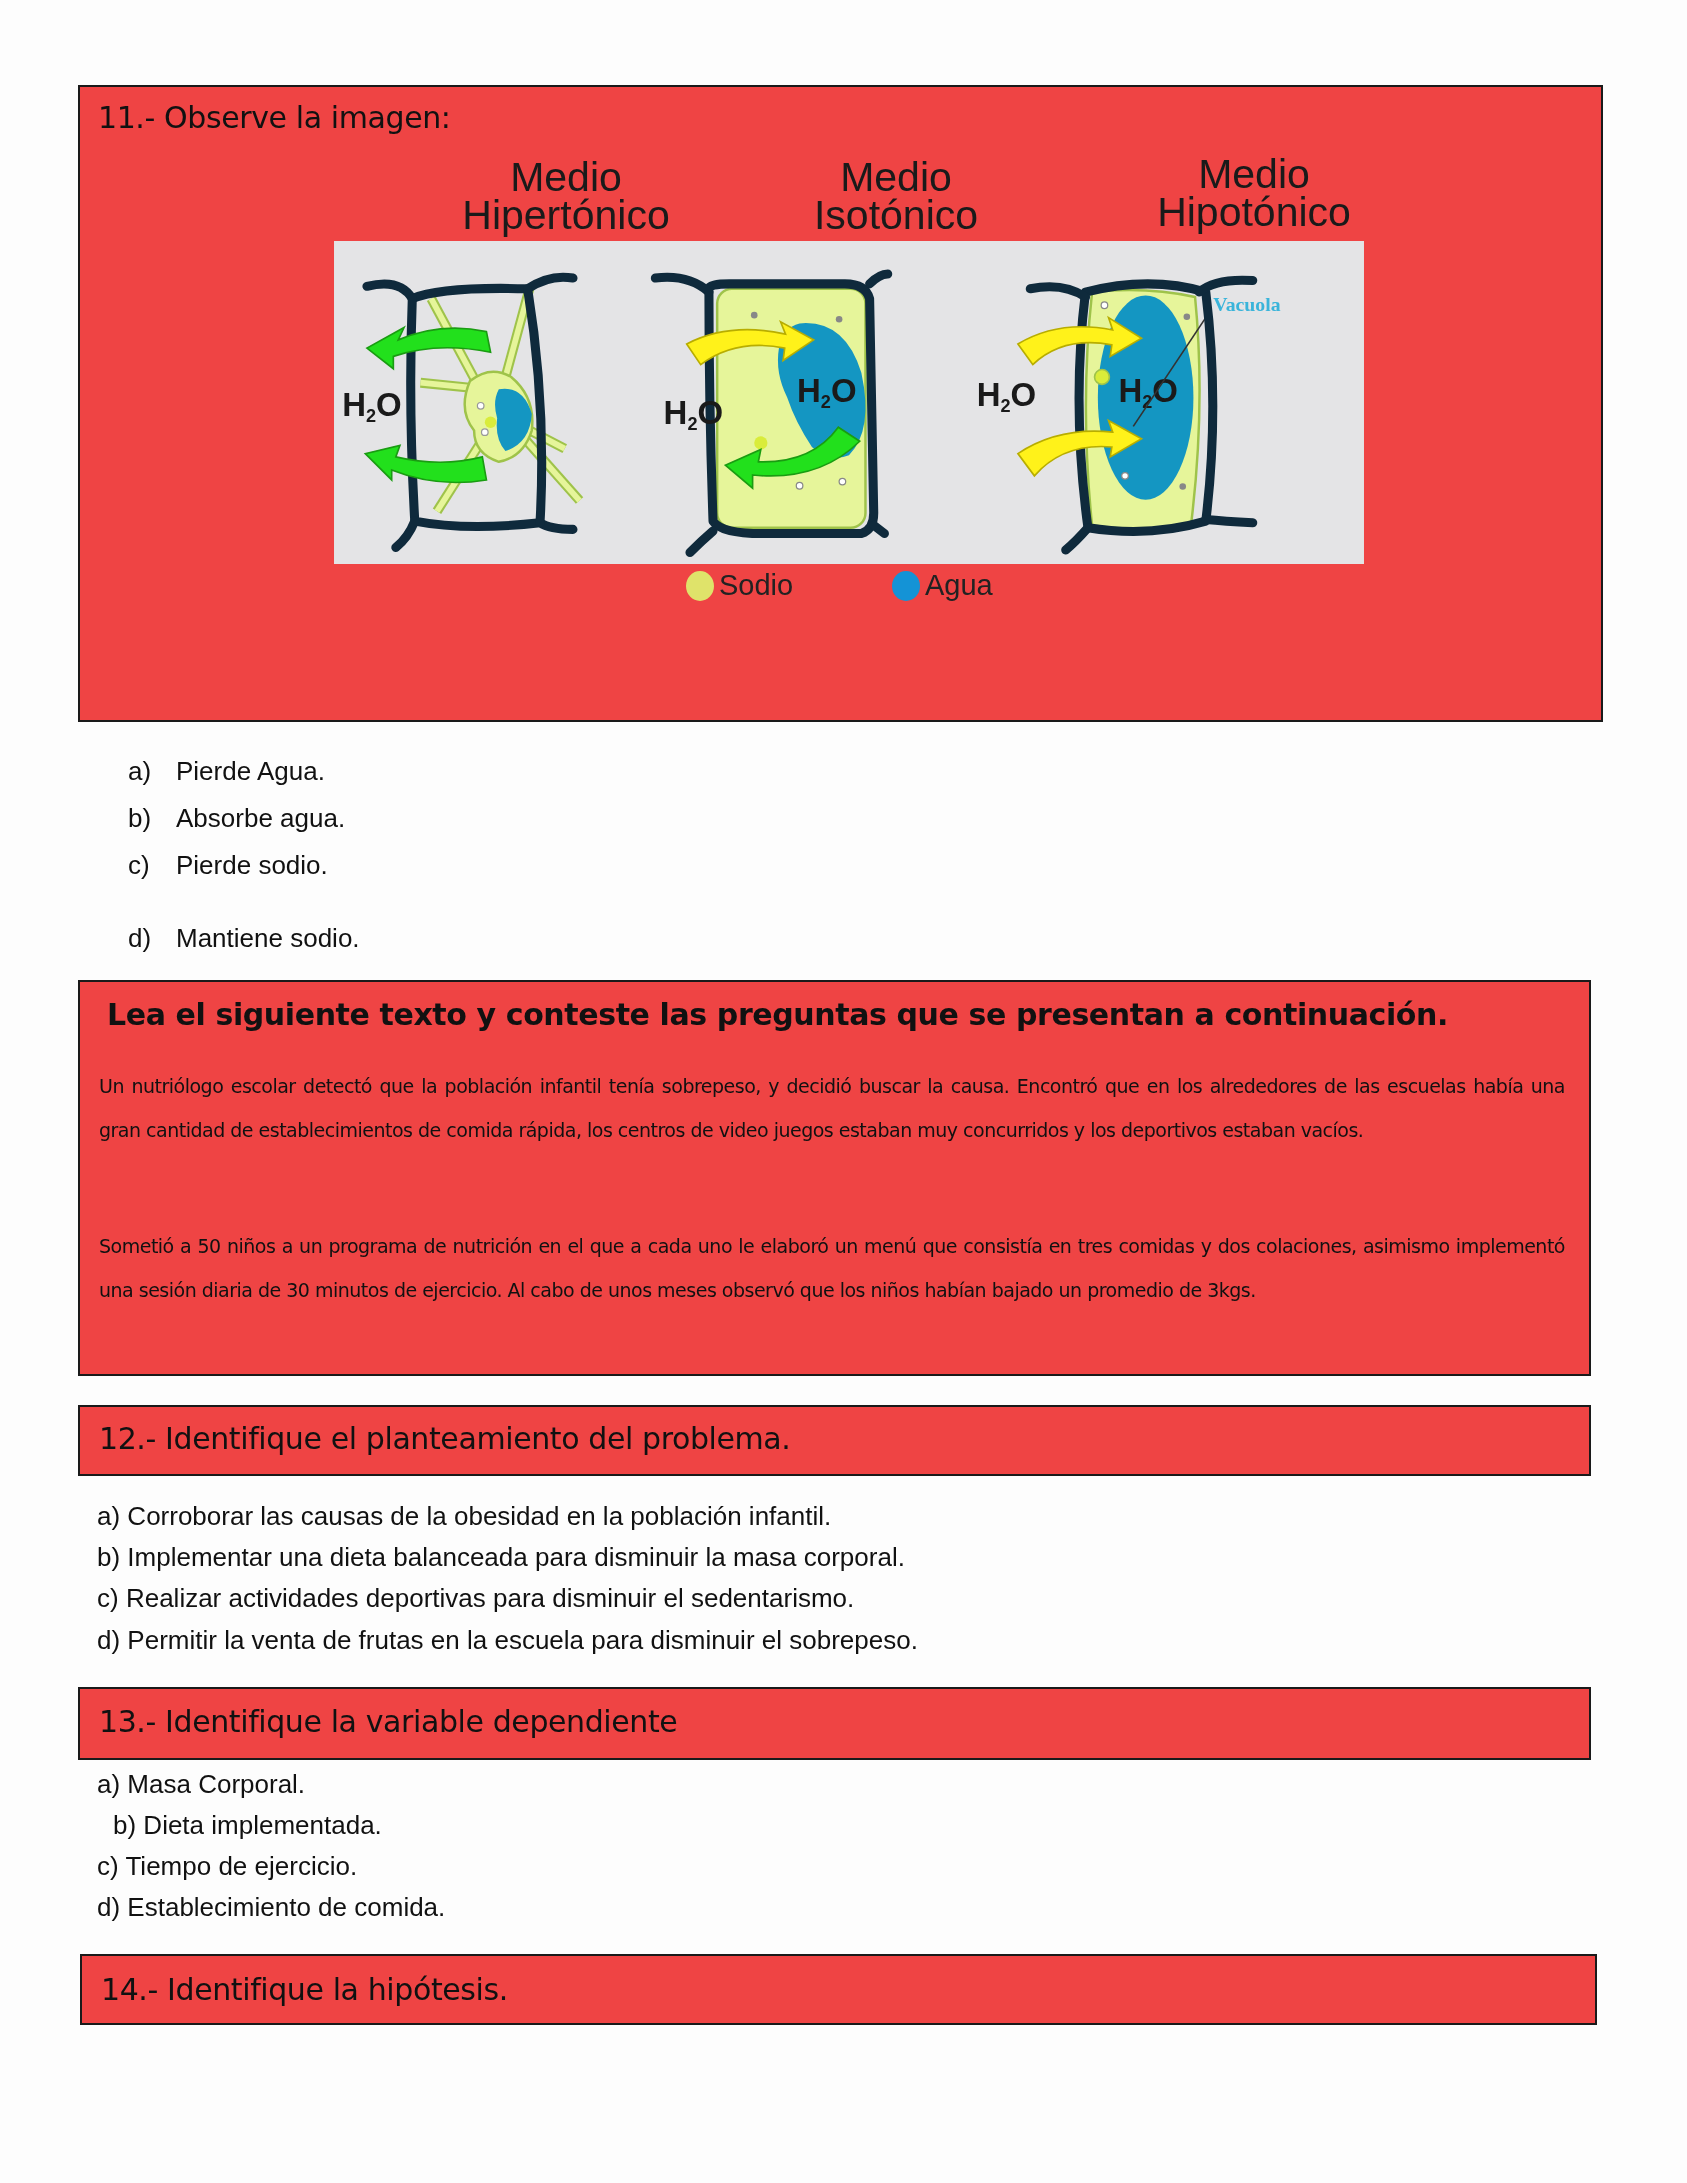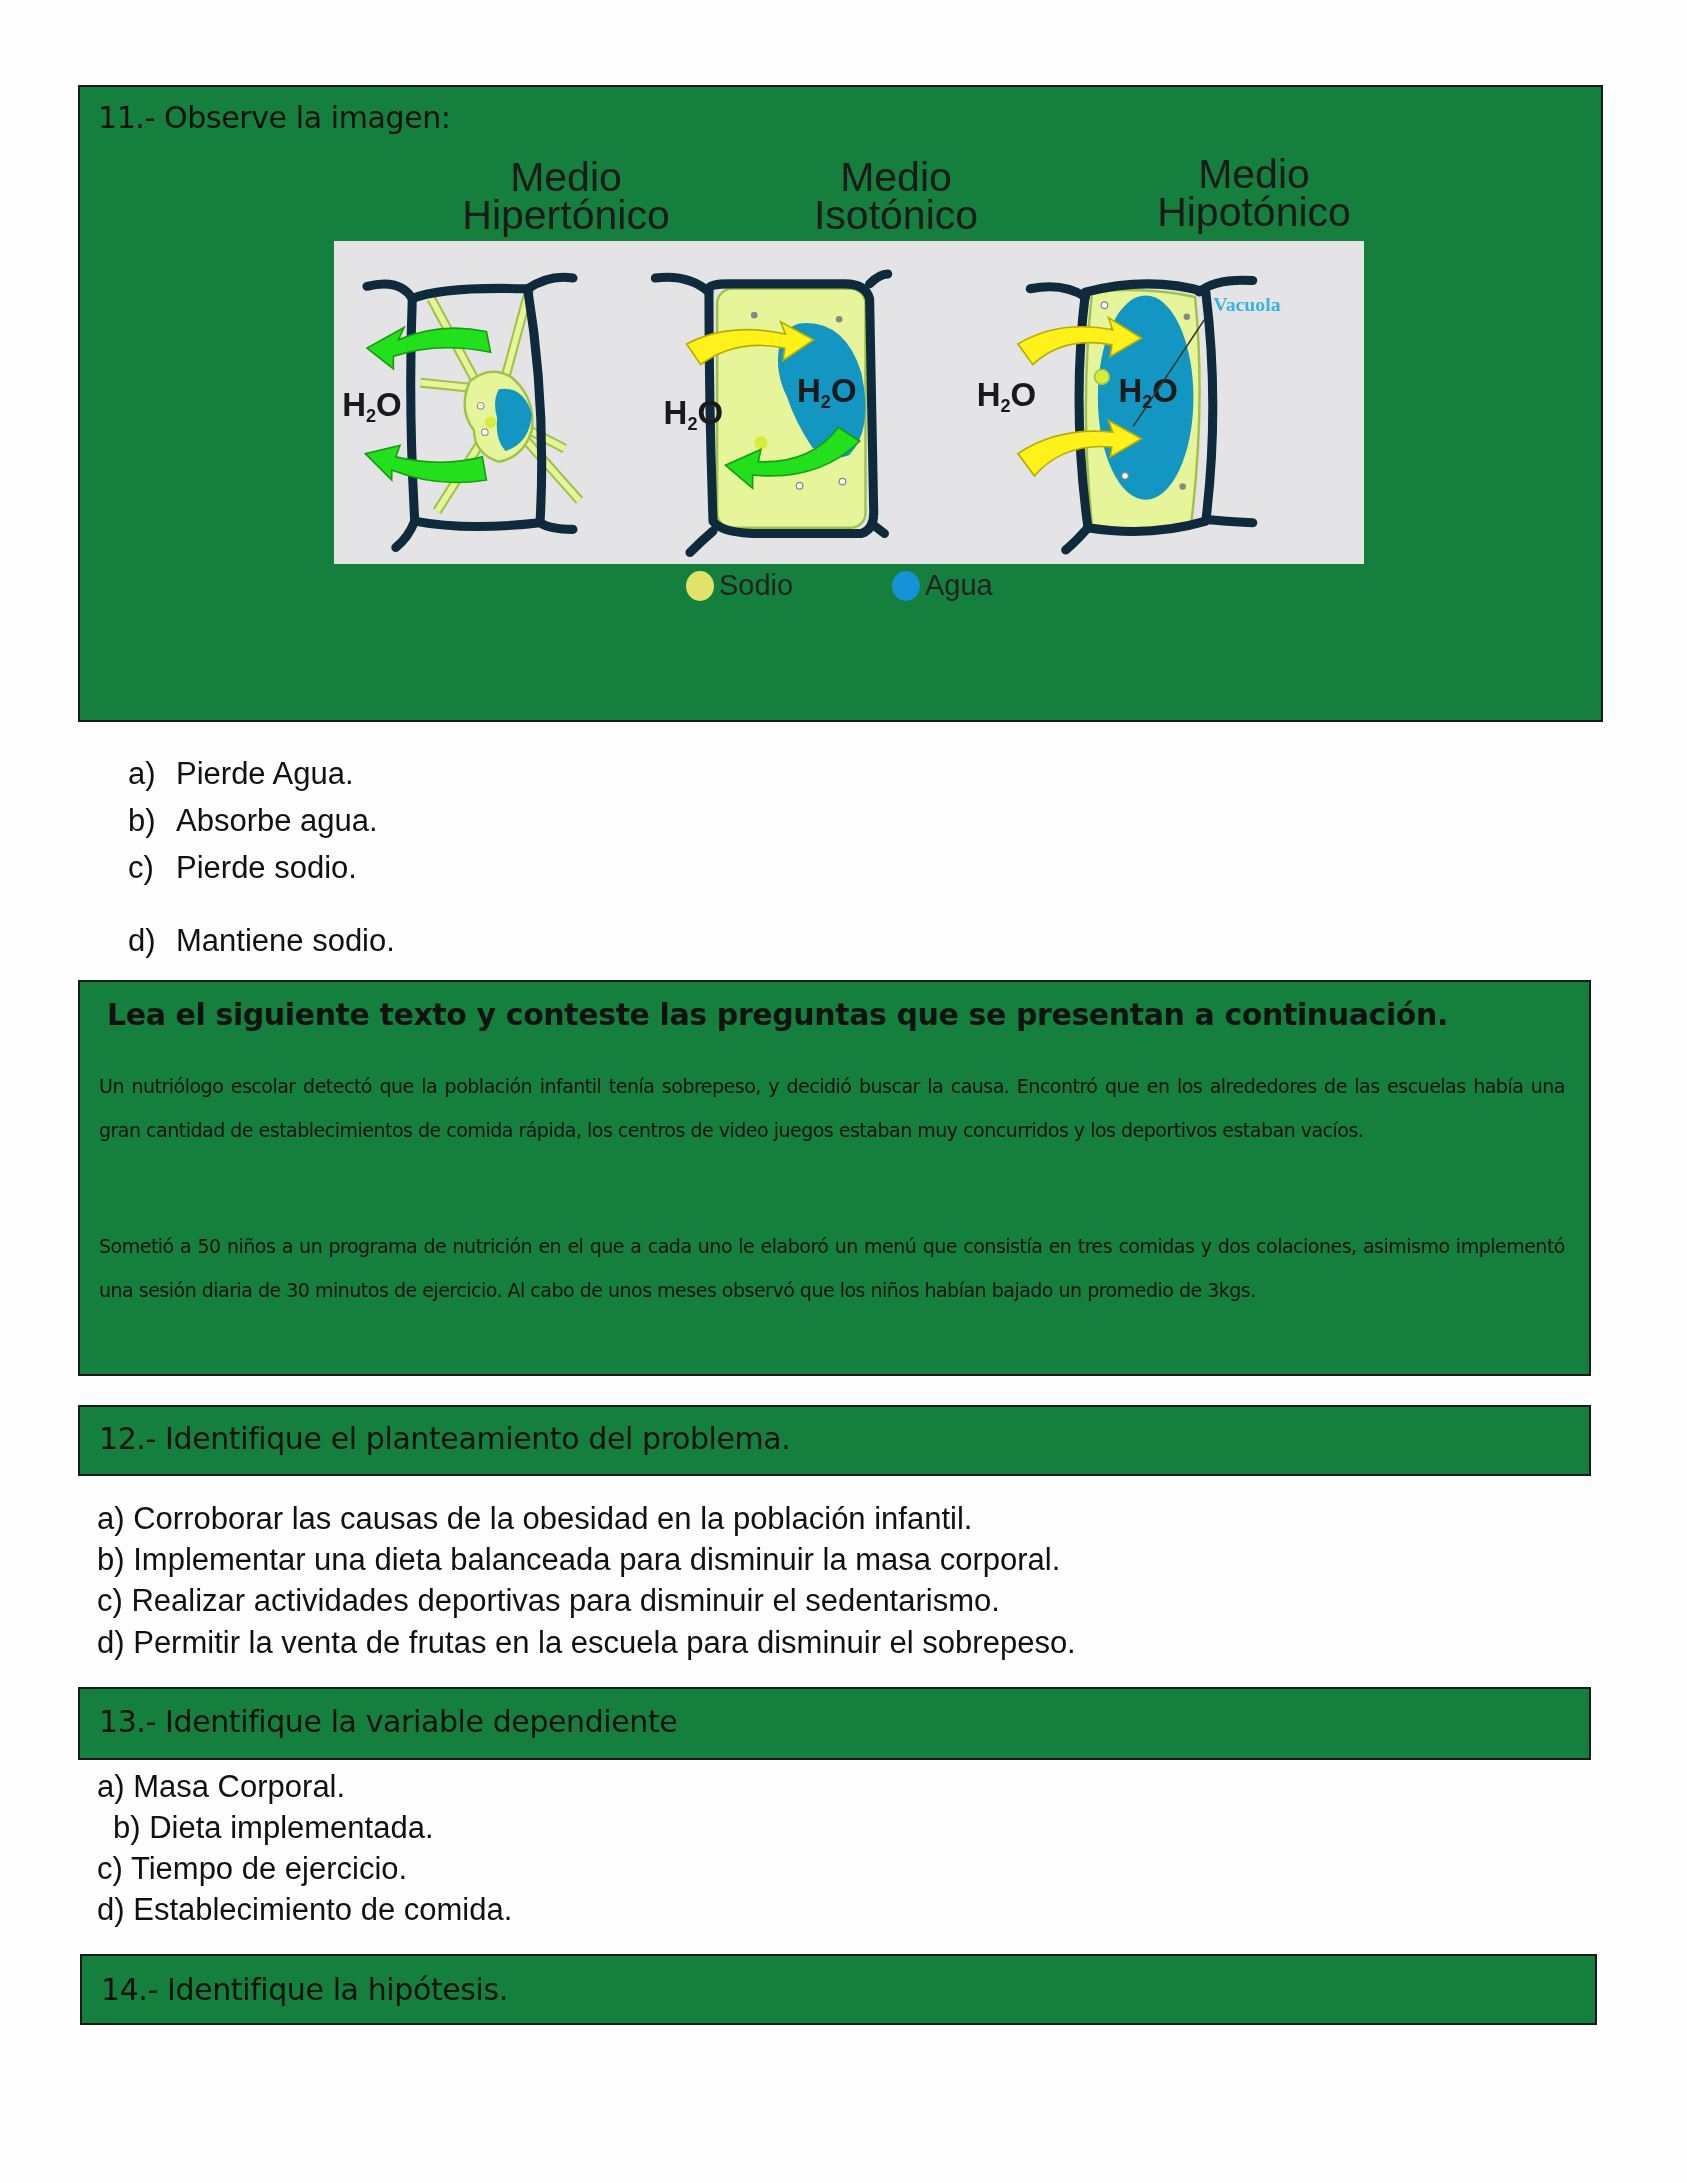--- a/index.html
+++ b/index.html
@@ -3,29 +3,29 @@
 <meta charset="utf-8">
 <style>
   html, body { margin: 0; padding: 0; }
   body {
     width: 1687px; height: 2183px; background: #fdfdfd;
     position: relative; overflow: hidden; color: #111;
     font-family: "Liberation Sans", sans-serif;
   }
   .box {
     position: absolute; box-sizing: border-box;
-    border: 2.5px solid #1a1a1a; background: #15803d;
+    border: 2.5px solid #1a1a1a; background: #ef4444;
   }
   .qtitle {
     position: absolute; font-family: "DejaVu Sans", sans-serif;
     font-size: 30px; color: #111; white-space: nowrap; letter-spacing: -0.4px;
   }
   .opt {
     position: absolute; font-family: "Liberation Sans", sans-serif;
-    font-size: 31px; color: #111; white-space: nowrap;
+    font-size: 26px; color: #111; white-space: nowrap;
   }
   .opt .lt { display: inline-block; }
   .para {
     position: absolute; left: 99px; width: 1466px;
     font-family: "DejaVu Sans", sans-serif; font-size: 19px;
     line-height: 44px; text-align: justify; color: #111; letter-spacing: -0.5px;
   }
   .figlabel {
     position: absolute; font-family: "Liberation Sans", sans-serif;
     font-size: 41px; color: #1a1a1a; text-align: center; line-height: 38px;

